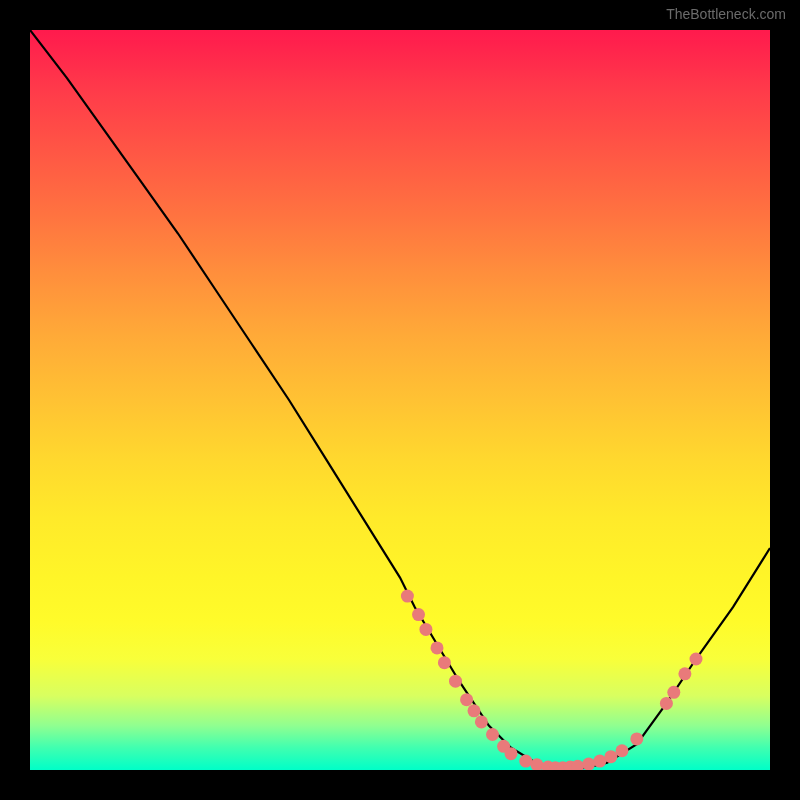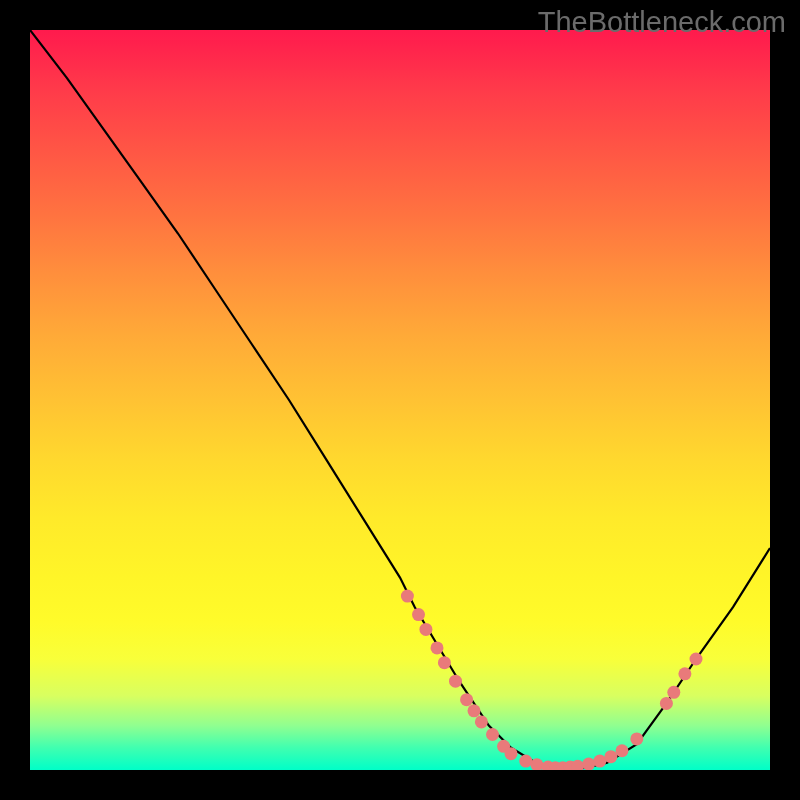--- a/index.html
+++ b/index.html
@@ -1,17 +1,17 @@
 <!DOCTYPE html>
 <html><head>
 <meta charset="utf-8">
 <style>
   * { margin: 0; padding: 0; box-sizing: border-box; }
   body { width: 800px; height: 800px; background: #000; position: relative; font-family: Arial, sans-serif; }
-  .watermark { position: absolute; top: 6px; right: 14px; color: #6b6b6b; font-size: 29px; font-weight: 500; z-index: 10; }
+  .watermark { position: absolute; top: 6px; right: 14px; color: #6b6b6b; font-size: 14px; font-weight: 500; z-index: 10; }
   .plot-area { position: absolute; top: 30px; left: 30px; width: 740px; height: 740px; }
   .gradient-bg { position: absolute; inset: 0; background: linear-gradient(to bottom,
       #ff1a4d 0%,
       #ff3a4a 8%,
       #ff5545 16%,
       #ff7340 25%,
       #ff8f3c 33%,
       #ffa938 41%,
       #ffc233 50%,
       #ffd82e 58%,

